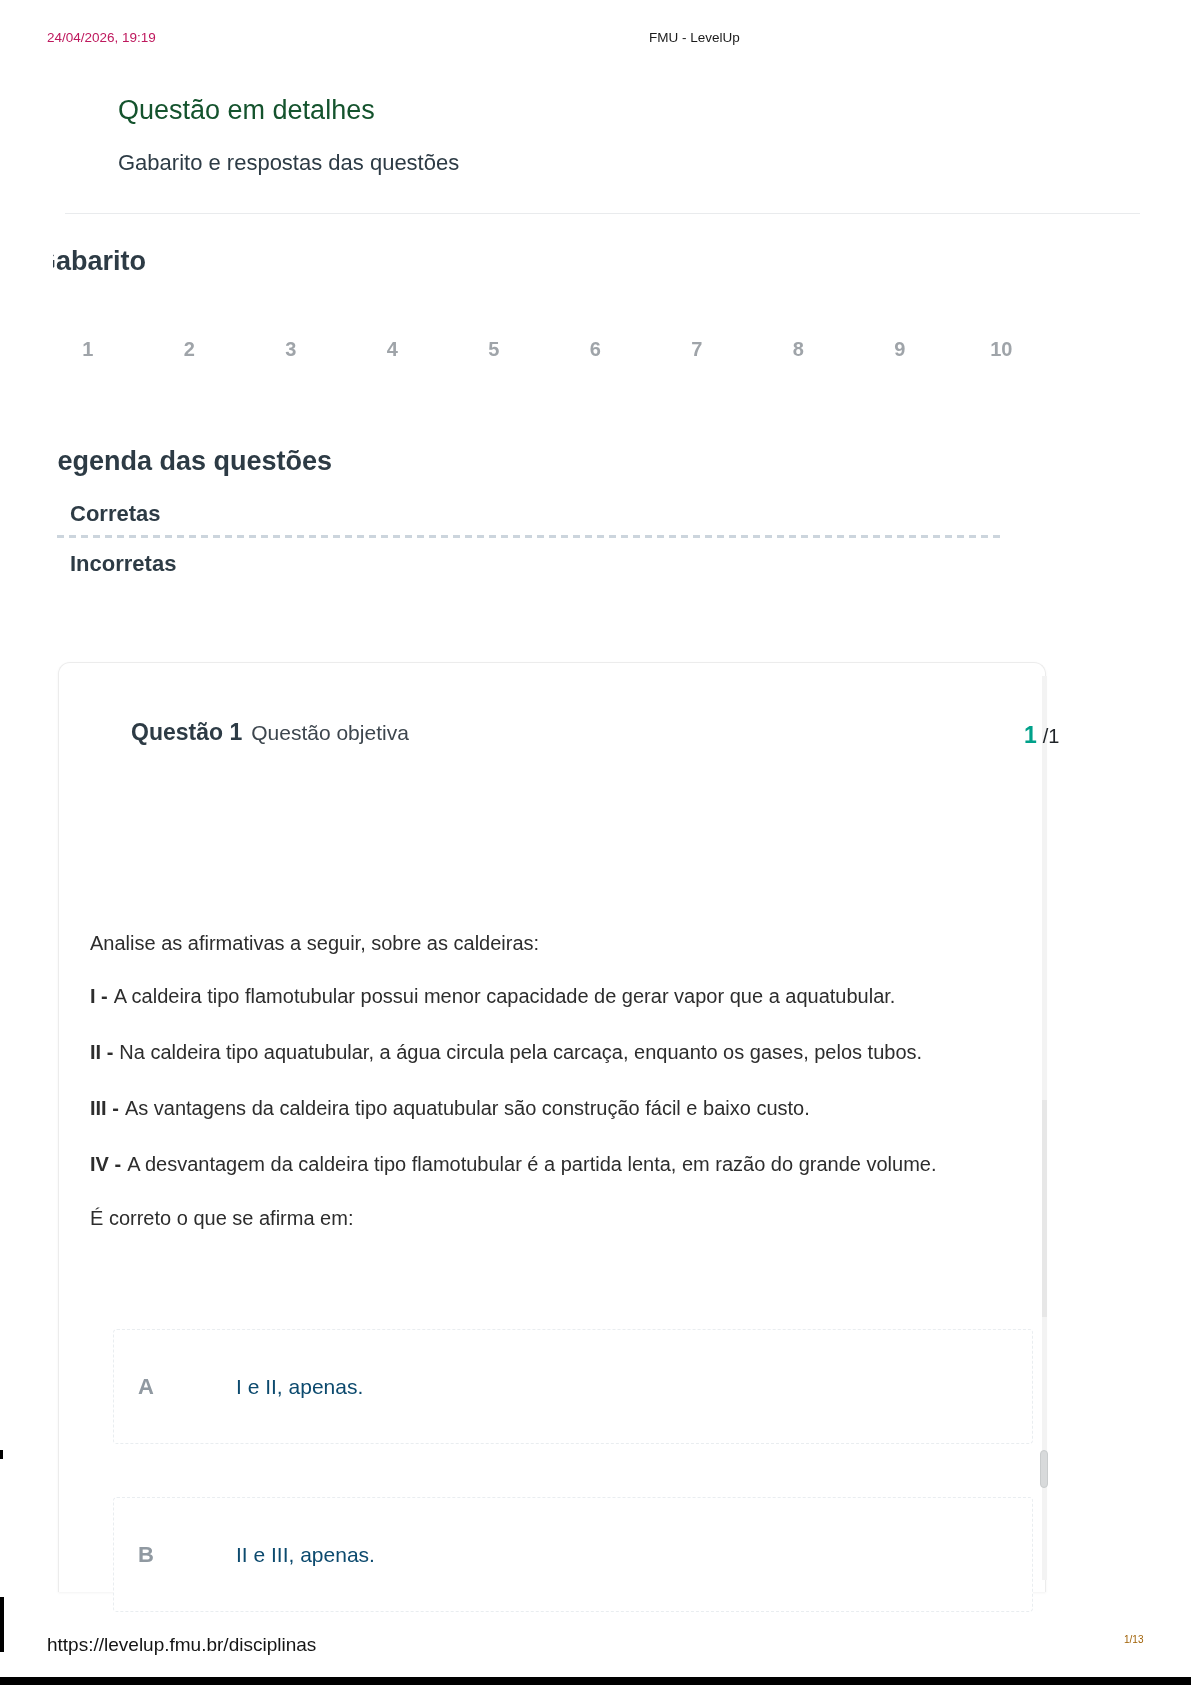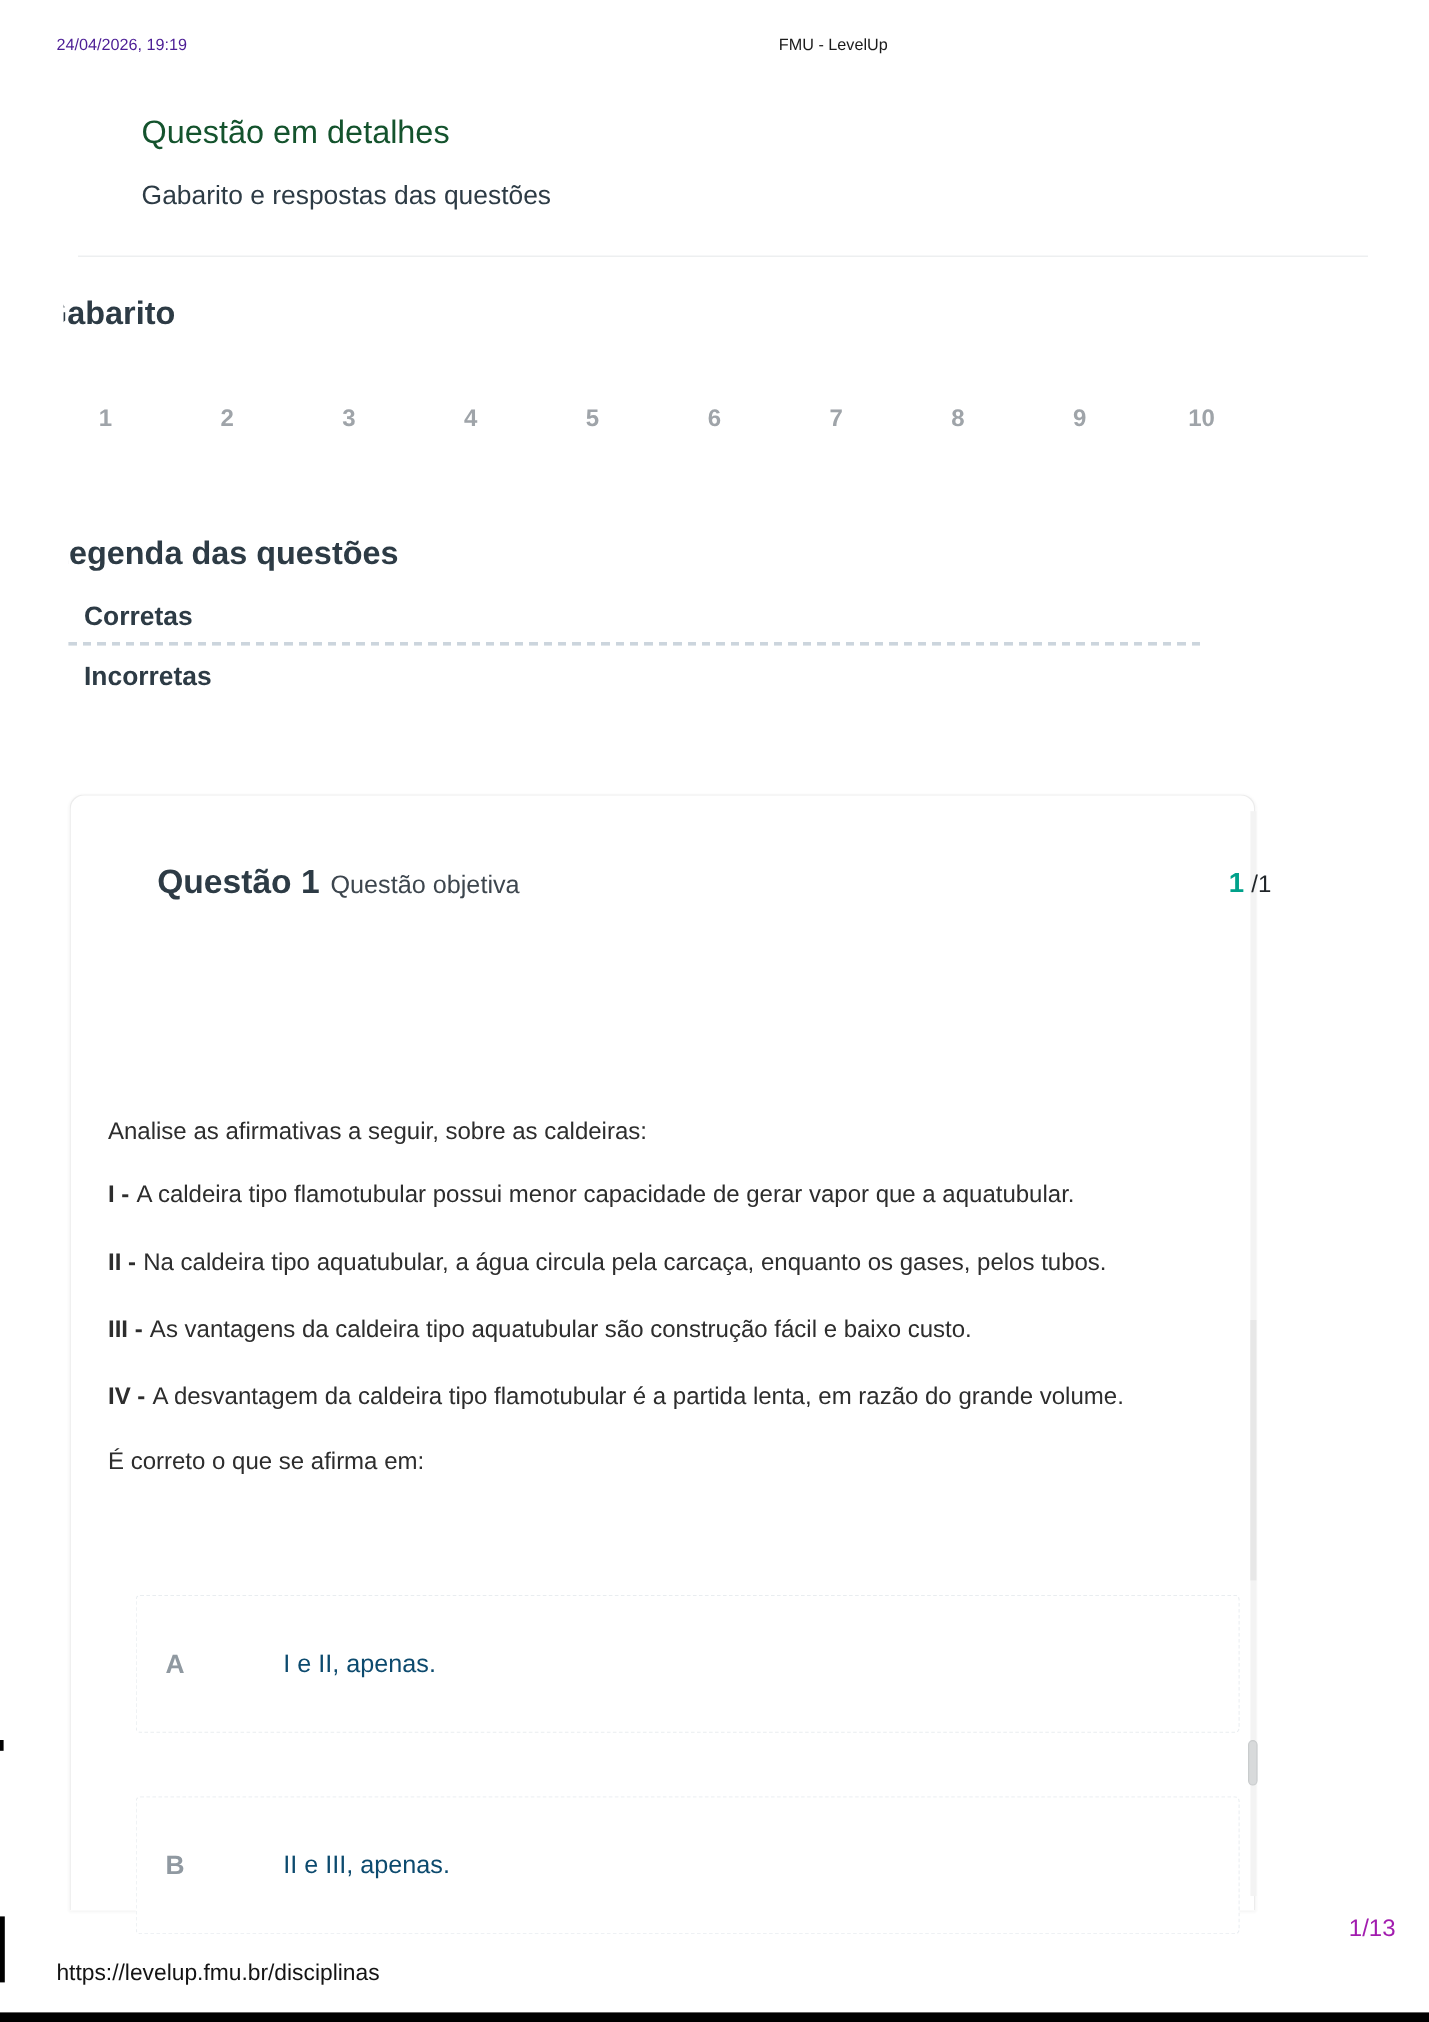--- a/index.html
+++ b/index.html
@@ -1,20 +1,20 @@
 <!DOCTYPE html>
 <html><head>
 <meta charset="utf-8">
 <style>
   html,body{margin:0;padding:0;background:#fff;}
   body{font-family:"Liberation Sans", sans-serif;}
   .page{position:relative;width:1191px;height:1685px;background:#ffffff;overflow:hidden;}
 
   
-  .print-datetime{position:absolute;left:47px;top:30px;font-size:13.5px;color:#4c1d95;}
+  .print-datetime{position:absolute;left:47px;top:30px;font-size:13.5px;color:#be185d;}
   .print-title{position:absolute;left:649px;top:30px;font-size:13.5px;color:#1b1b1b;}
 
   
   .page-title{position:absolute;left:118px;top:95px;font-size:27px;font-weight:normal;color:#14532d;}
   .page-subtitle{position:absolute;left:118px;top:150px;font-size:22px;color:#2d3b45;}
   .top-divider{position:absolute;left:65px;top:213px;width:1075px;height:0;border-top:1px solid #e9ebed;}
 
   
   .clip-heading{position:absolute;height:38px;width:420px;overflow:hidden;white-space:nowrap;}
   .clip-heading>span{display:inline-block;font-size:27px;font-weight:bold;color:#2d3b45;line-height:36px;}
@@ -30,21 +30,21 @@
   .legend-correct{top:501px;}
   .legend-incorrect{top:551px;}
   .legend-dotted{position:absolute;left:57px;top:535px;width:945px;height:3px;
     background:repeating-linear-gradient(90deg,#ccd5dd 0 7px,transparent 7px 12px);}
 
   
   .question-card{position:absolute;left:58px;top:662px;width:986px;height:929px;
     background:#fff;border:1px solid #ececec;border-bottom:none;border-radius:12px 12px 0 0;
     box-shadow:0 1px 3px rgba(0,0,0,0.05);}
   .q-header{position:absolute;left:131px;top:719px;white-space:nowrap;}
-  .q-title{font-size:28px;font-weight:bold;color:#2d3b45;}
+  .q-title{font-size:23px;font-weight:bold;color:#2d3b45;}
   .q-type{font-size:21px;color:#3d464e;margin-left:9px;}
   .q-score{position:absolute;left:1024px;top:722px;display:flex;align-items:baseline;z-index:5;}
   .score-earned{font-size:23px;font-weight:bold;color:#00a18a;}
   .score-total{font-size:20px;color:#1f2428;margin-left:6px;}
 
   .q-text{position:absolute;left:90px;width:905px;font-size:20px;line-height:30px;color:#2d2d2d;}
   .q-intro{top:841px;}
   .q-prompt{top:928px;}
   .q-st1{top:981px;}
   .q-st2{top:1037px;}
@@ -61,21 +61,21 @@
   .opt-text{margin-left:74px;font-size:21px;color:#0c4a6e;}
 
   
   .scroll-track{position:absolute;left:1042px;top:676px;width:5px;height:904px;background:#f3f3f3;}
   .scroll-segment{position:absolute;left:1042px;top:1100px;width:5px;height:217px;background:#e7e7e7;}
   .scroll-thumb{position:absolute;left:1040px;top:1450px;width:8px;height:38px;background:#d8dadb;
     border:1px solid #c9cccd;border-radius:4px;box-sizing:border-box;}
 
   
   .print-url{position:absolute;left:47px;top:1634px;font-size:19px;color:#141414;}
-  .print-pagenum{position:absolute;left:1124px;top:1596px;font-size:20px;color:#a21caf;}
+  .print-pagenum{position:absolute;left:1124px;top:1634px;font-size:10px;color:#a16207;}
 
   
   .bottom-bar{position:absolute;left:0;top:1677px;width:1191px;height:8px;background:#000;}
   .edge-mark-long{position:absolute;left:0;top:1597px;width:4px;height:55px;background:#000;}
   .edge-mark-small{position:absolute;left:0;top:1450px;width:3px;height:9px;background:#000;}
 </style>
 </head>
 <body>
 
 <div class="page">

